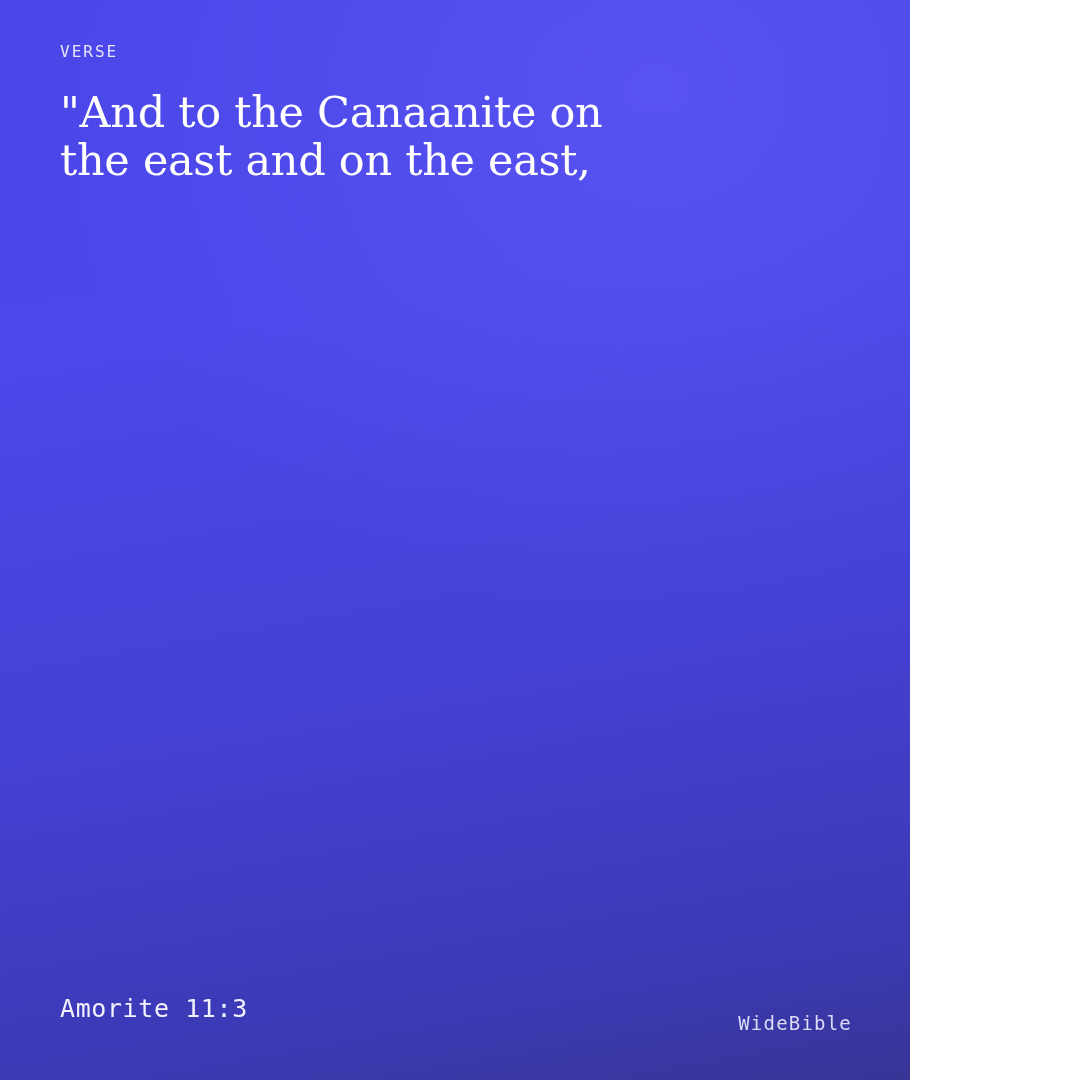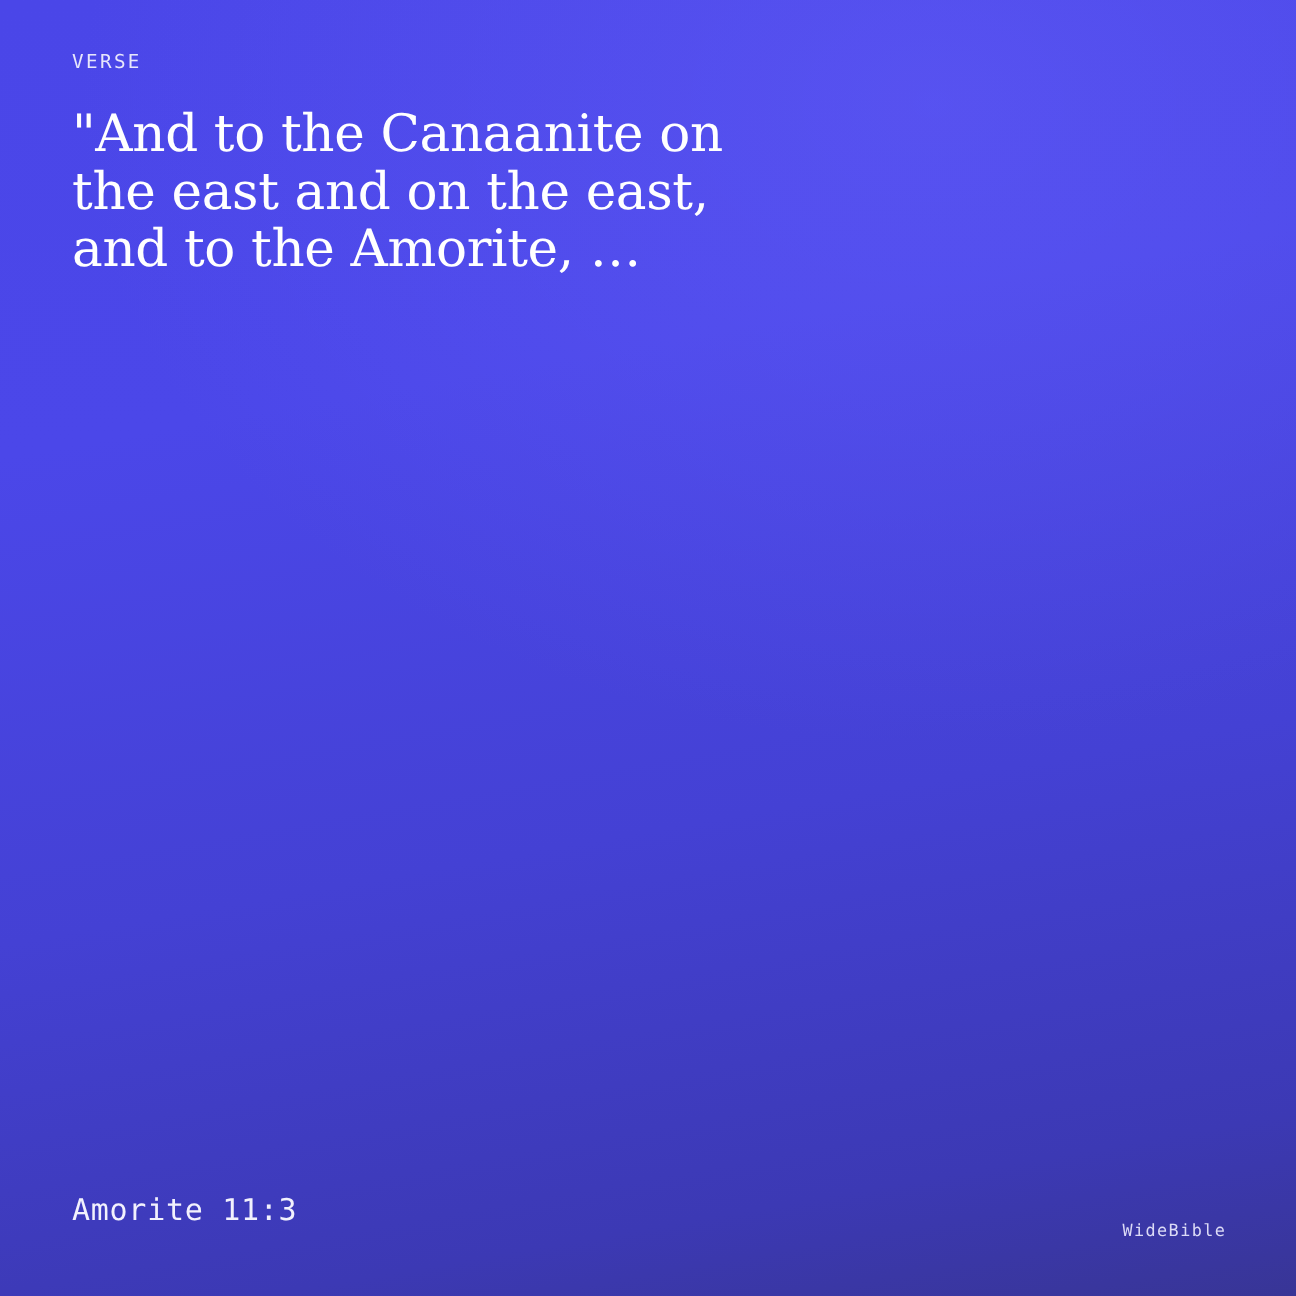--- a/index.html
+++ b/index.html
@@ -7,21 +7,21 @@
     padding: 0;
   }
   body {
     width: 1080px;
     height: 1080px;
     overflow: hidden;
     font-family: "Liberation Sans", sans-serif;
   }
   .card {
     position: relative;
-    width: 1080px;
+    width: 910px;
     height: 1080px;
     box-sizing: border-box;
     background: linear-gradient(170deg, #4a46e8 0%, #4b47e9 30%, #4441d4 62%, #3c39b4 88%, #383596 100%);
     overflow: hidden;
   }
   .card::after {
     content: "";
     position: absolute;
     inset: 0;
     background: radial-gradient(120% 90% at 72% 8%, rgba(110,104,255,0.35) 0%, rgba(70,66,230,0.0) 55%);
@@ -63,36 +63,35 @@
     font-size: 25px;
     letter-spacing: 0.6px;
     color: #f2f1fd;
     z-index: 2;
   }
   .brand {
     position: absolute;
     right: 58px;
     bottom: 46px;
     font-family: "DejaVu Sans Mono", "Liberation Mono", monospace;
-    font-size: 14px;
+    font-size: 19px;
     letter-spacing: 1.2px;
     color: #dcdbf6;
     z-index: 2;
   }
 </style>
 </head>
 <body>
 
 <div class="card">
 
   <div class="eyebrow">VERSE</div>
 
   <div class="verse">
     <span class="ln">"And to the Canaanite on</span>
     <span class="ln">the east and on the east,</span>
-    <span class="ln">and to the Amorite, …</span>
   </div>
 
   <div class="reference">Amorite 11:3</div>
 
   <div class="brand">WideBible</div>
 
 </div>
 
 </body></html>

